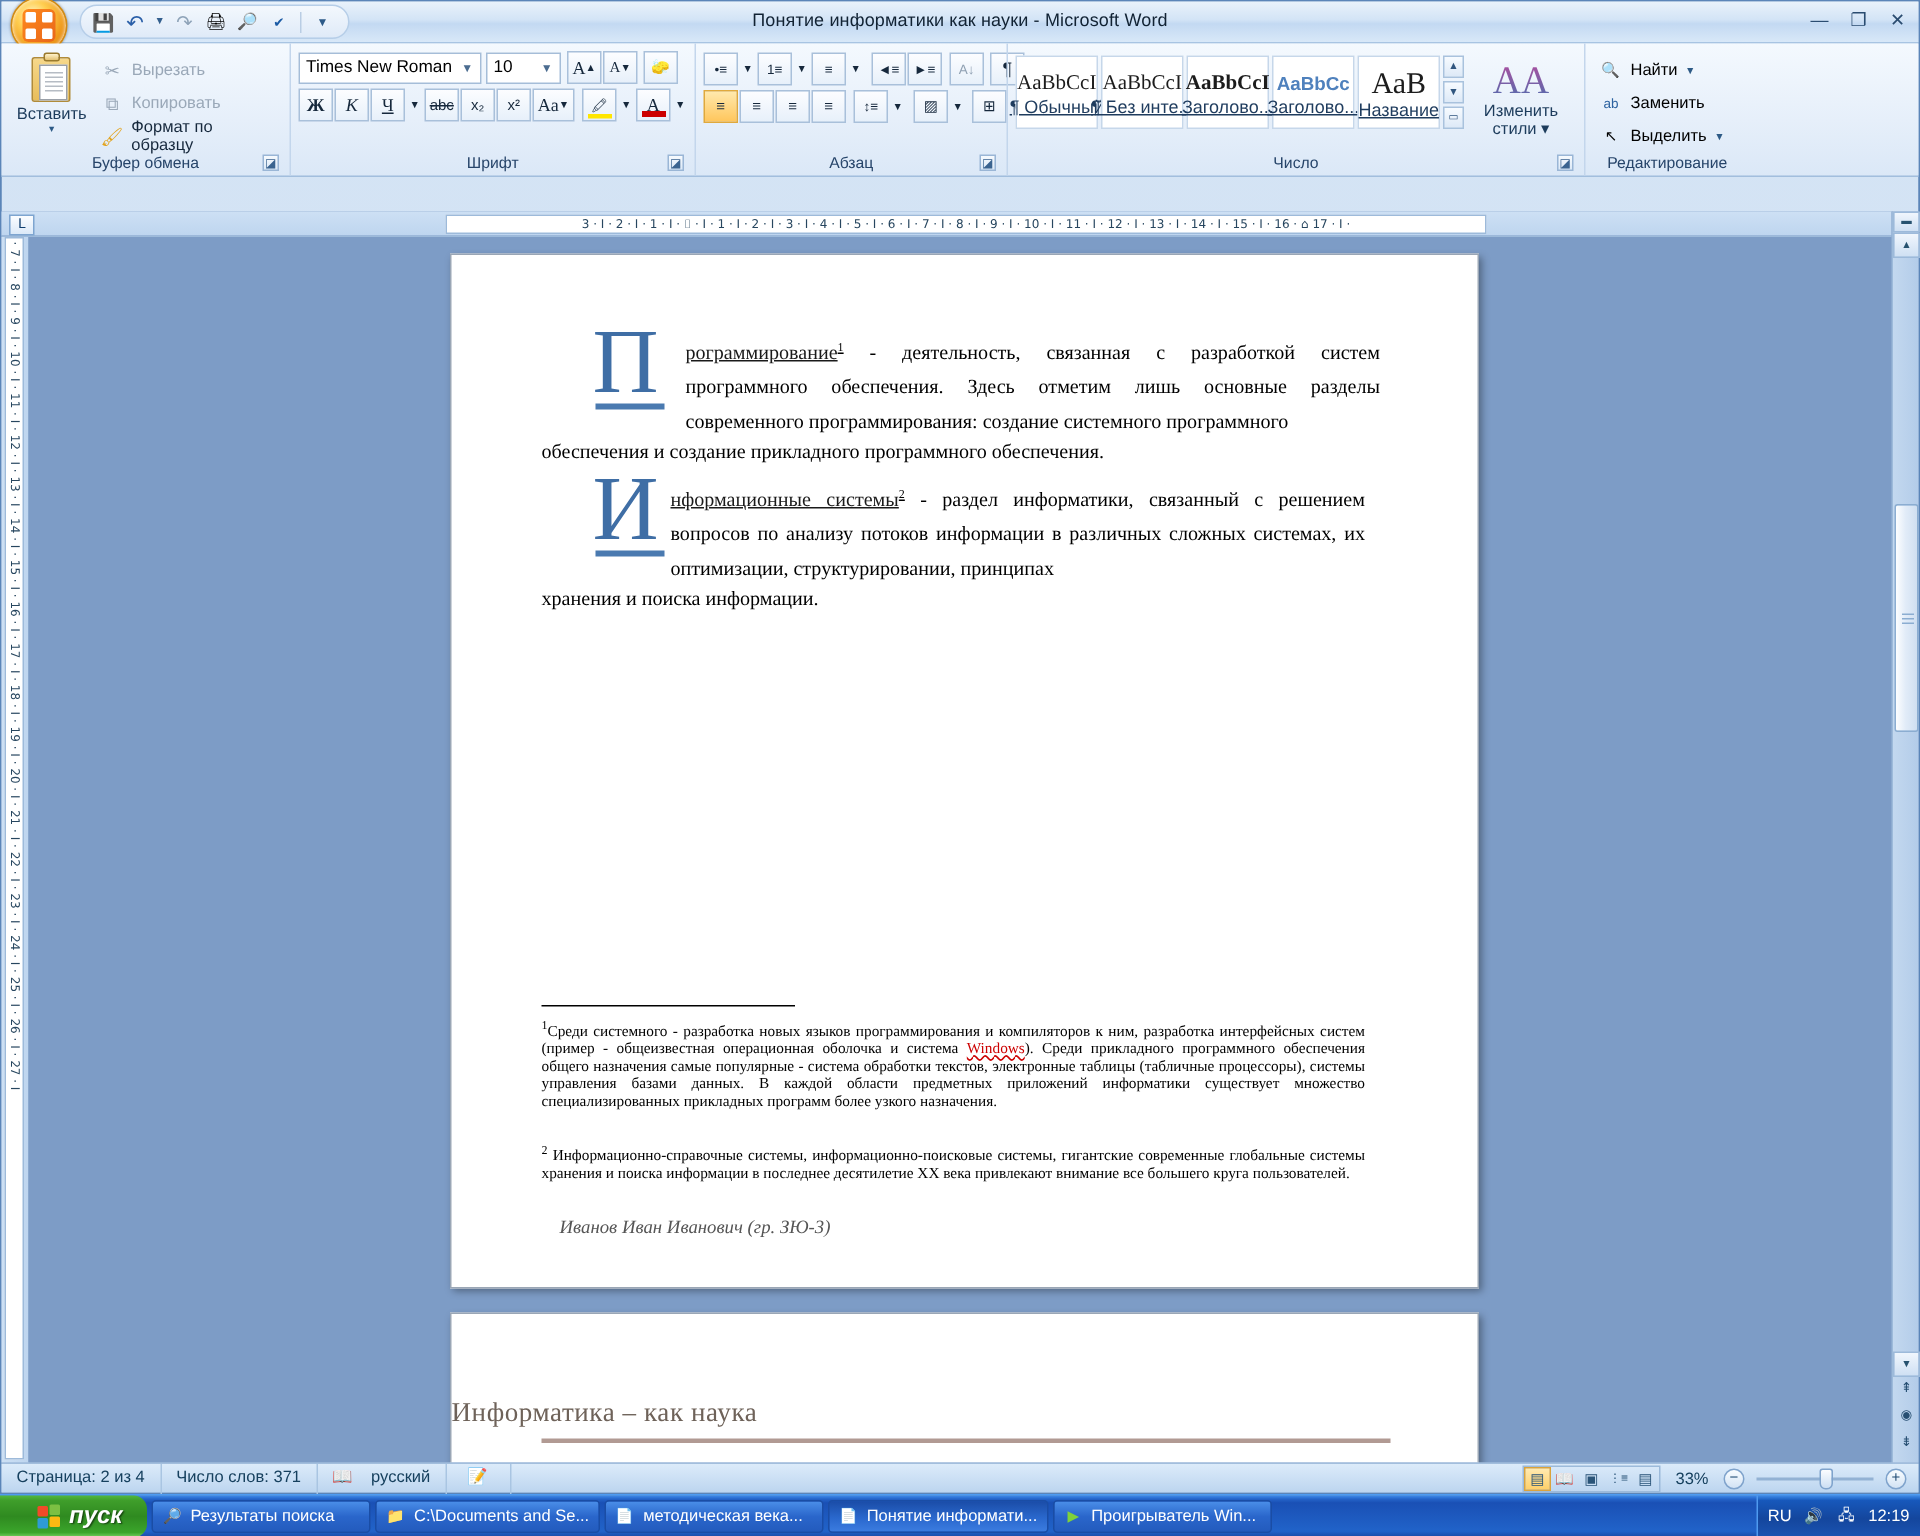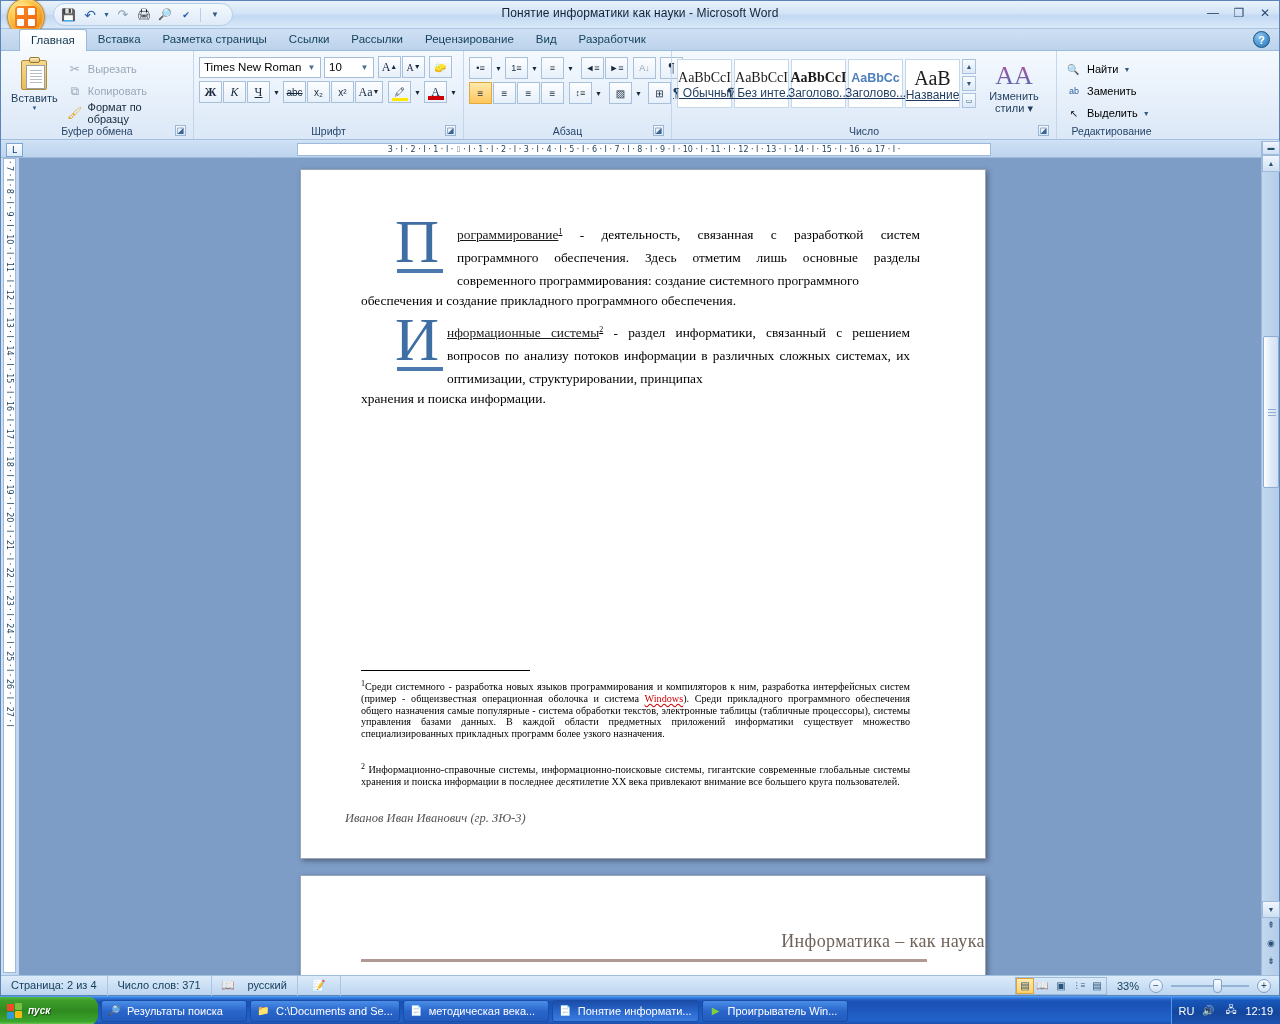--- a/index.html
+++ b/index.html
@@ -214,21 +214,21 @@
   .fn{
     position:absolute; font-family:"Liberation Serif",serif; font-size:10.2px; line-height:11.6px;
     text-align:justify; color:#000;
   }
   .fn .sq{ color:#c00; text-decoration: underline wavy #c00; }
   .signature{
     position:absolute; font-family:"Liberation Serif",serif; font-style:italic;
     font-size:12.5px; color:#555;
   }
   .pg2title{
-    position:absolute; width:100%; text-align:right; font-family:"Liberation Serif",serif;
+    position:absolute; width:100%; text-align:left; font-family:"Liberation Serif",serif;
     font-size:18px; color:#6e6259; letter-spacing:.4px;
   }
   .pg2rule{ position:absolute; height:3px; background:#b19a93; }
 
   
   #vscroll{
     position:absolute; right:0; top:0; bottom:0; width:18px;
     background:linear-gradient(to right,#c3d8ef,#b3cce9);
     border-left:1px solid #9dbada;
   }
@@ -264,23 +264,23 @@
   .viewbtn{ width:18px;height:16px;border:1px solid transparent;display:flex;align-items:center;justify-content:center;font-size:10px;color:#2a5478;}
   .viewbtn.on{ border:1px solid #dba33a; background:linear-gradient(to bottom,#ffeab1,#ffd06a); }
 
   
   #taskbar{
     position:absolute; left:0; bottom:0; width:1280px; height:28px;
     background:linear-gradient(to bottom,#3f8bea 0%,#2463c8 9%,#1a50b5 18%,#2163c9 88%,#1c4fad 100%);
     border-top:1px solid #4d9bf2; display:flex; align-items:center;
   }
   #startbtn{
-    width:98px;height:28px; display:flex;align-items:center;gap:5px; padding-left:7px;
+    width:98px;height:28px; display:flex;align-items:center;gap:5px; padding-left:25px;
     background:linear-gradient(to bottom,#52b93f 0%,#3f9e2b 12%,#2f8a20 50%,#3ba52b 88%,#79d464 100%);
-    border-radius:0 9px 9px 0; color:#fff; font-style:italic;font-weight:bold;font-size:10px;
+    border-radius:0 9px 9px 0; color:#fff; font-style:italic;font-weight:bold;font-size:16px;
     text-shadow:1px 1px 1px rgba(0,0,0,.5);
   }
   #startbtn .flag{
     width:16px;height:16px;position:relative;
   }
   #startbtn .flag i{
     position:absolute;width:7px;height:7px;display:block;border-radius:1px;
   }
   .tbtn{
     height:22px; min-width:146px; max-width:154px; margin-left:3px;
@@ -319,24 +319,20 @@
       <div class="qicon" style="font-size:8px;color:#2c5a88">▼</div>
     </div>
     <div id="title-text">Понятие информатики как науки  -  Microsoft Word</div>
     <div id="win-buttons">
       <span>—</span>
       <span>❐</span>
       <span>✕</span>
     </div>
   </div>
 
-  <div id="tabstrip">
-    <span class="tab active">Главная</span><span class="tab">Вставка</span><span class="tab">Разметка страницы</span><span class="tab">Ссылки</span><span class="tab">Рассылки</span><span class="tab">Рецензирование</span><span class="tab">Вид</span><span class="tab">Разработчик</span>
-    <div id="help-btn">?</div>
-  </div>
 
   <div id="ribbon">
 
     <div class="rgroup" style="width:192px">
       <div class="gbody">
         <div class="bigbtn">
           <div class="clip-img">
             <div class="board"></div>
               <div class="clipTop"></div>
               <div class="paper"></div>
@@ -603,21 +599,21 @@
         <div class="fn-rule" style="left:60px; top:500px; width:169px;"></div>
 
         <div class="fn" style="left:60px; top:508px; width:549px;">
           <sup>1</sup><span>Среди системного - разработка новых языков программирования и компиляторов к ним, разработка интерфейсных систем (пример - общеизвестная операционная оболочка и система </span><span class="sq">Windows</span><span>). Среди прикладного программного обеспечения общего назначения самые популярные - система обработки текстов, электронные таблицы (табличные процессоры), системы управления базами данных. В каждой области предметных приложений информатики существует множество специализированных прикладных программ более узкого назначения.</span>
         </div>
 
         <div class="fn" style="left:60px; top:591px; width:549px;">
           <sup>2</sup><span> Информационно-справочные системы, информационно-поисковые системы, гигантские современные глобальные системы хранения и поиска информации в последнее десятилетие XX века привлекают внимание все большего круга пользователей.</span>
         </div>
 
-        <div class="signature" style="left:44px; top:641px;">Иванов Иван Иванович (гр. ЗЮ-3)</div>
+        <div class="signature" style="left:72px; top:641px;">Иванов Иван Иванович (гр. ЗЮ-3)</div>
       </div>
 
       <div class="page doc" id="page2">
         <div class="pg2title" style="top:55px">Информатика – как наука</div>
         <div class="pg2rule" style="left:60px; top:83px; width:566px;"></div>
       </div>
 
     </div>
 
     <div id="vscroll">

